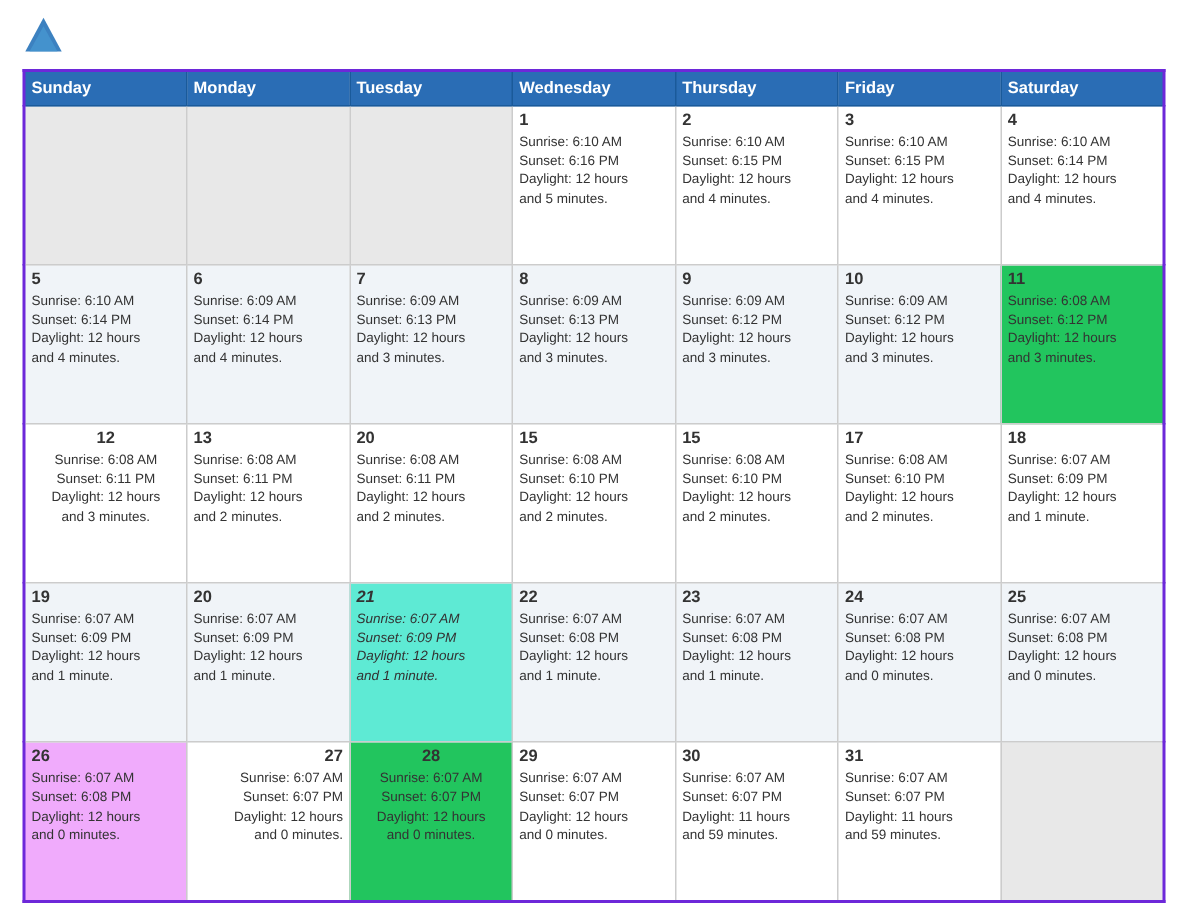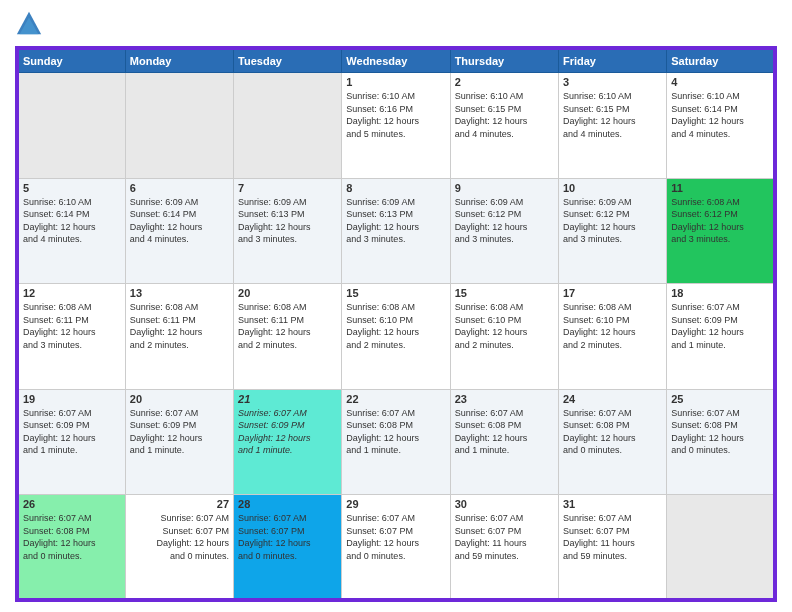--- a/index.html
+++ b/index.html
@@ -48,21 +48,21 @@
       font-size: 28px;
       font-weight: normal;
       color: #333;
     }
     .location {
       font-size: 14px;
       color: #555;
     }
     .calendar {
       flex: 1;
-      border: 4px solid #6d28d9;
+      border: 2px solid #6d28d9;
       border-collapse: collapse;
       width: 100%;
       table-layout: fixed;
     }
     .calendar th {
       background: #2a6db5;
       color: #fff;
       font-size: 11px;
       font-weight: bold;
       padding: 5px 4px;
@@ -214,21 +214,21 @@
           </td>
           <td style="background: #22c55e;">
             <span class="day-number">11</span>
             <div class="day-info" style="white-space: pre-line;">Sunrise: 6:08 AM
 Sunset: 6:12 PM
 Daylight: 12 hours
 and 3 minutes.</div>
           </td>
         </tr>
         <tr>
-          <td style="background: rgb(255, 255, 255);">
+          <td style="background: rgb(255, 255, 255); text-align: center;">
             <span class="day-number">12</span>
             <div class="day-info" style="white-space: pre-line;">Sunrise: 6:08 AM
 Sunset: 6:11 PM
 Daylight: 12 hours
 and 3 minutes.</div>
           </td>
           <td style="background: rgb(255, 255, 255);">
             <span class="day-number">13</span>
             <div class="day-info" style="white-space: pre-line;">Sunrise: 6:08 AM
 Sunset: 6:11 PM
@@ -316,35 +316,35 @@
           </td>
           <td style="background: rgb(240, 244, 248);">
             <span class="day-number">25</span>
             <div class="day-info" style="white-space: pre-line;">Sunrise: 6:07 AM
 Sunset: 6:08 PM
 Daylight: 12 hours
 and 0 minutes.</div>
           </td>
         </tr>
         <tr>
-          <td style="background: #86efac;">
+          <td style="background: #f0abfc;">
             <span class="day-number">26</span>
             <div class="day-info" style="white-space: pre-line;">Sunrise: 6:07 AM
 Sunset: 6:08 PM
 Daylight: 12 hours
 and 0 minutes.</div>
           </td>
           <td style="background: rgb(255, 255, 255); text-align: right;">
             <span class="day-number">27</span>
             <div class="day-info" style="white-space: pre-line;">Sunrise: 6:07 AM
 Sunset: 6:07 PM
 Daylight: 12 hours
 and 0 minutes.</div>
           </td>
-          <td style="background: #0ea5e9;">
+          <td style="background: #22c55e; text-align: center;">
             <span class="day-number">28</span>
             <div class="day-info" style="white-space: pre-line;">Sunrise: 6:07 AM
 Sunset: 6:07 PM
 Daylight: 12 hours
 and 0 minutes.</div>
           </td>
           <td style="background: rgb(255, 255, 255);">
             <span class="day-number">29</span>
             <div class="day-info" style="white-space: pre-line;">Sunrise: 6:07 AM
 Sunset: 6:07 PM

